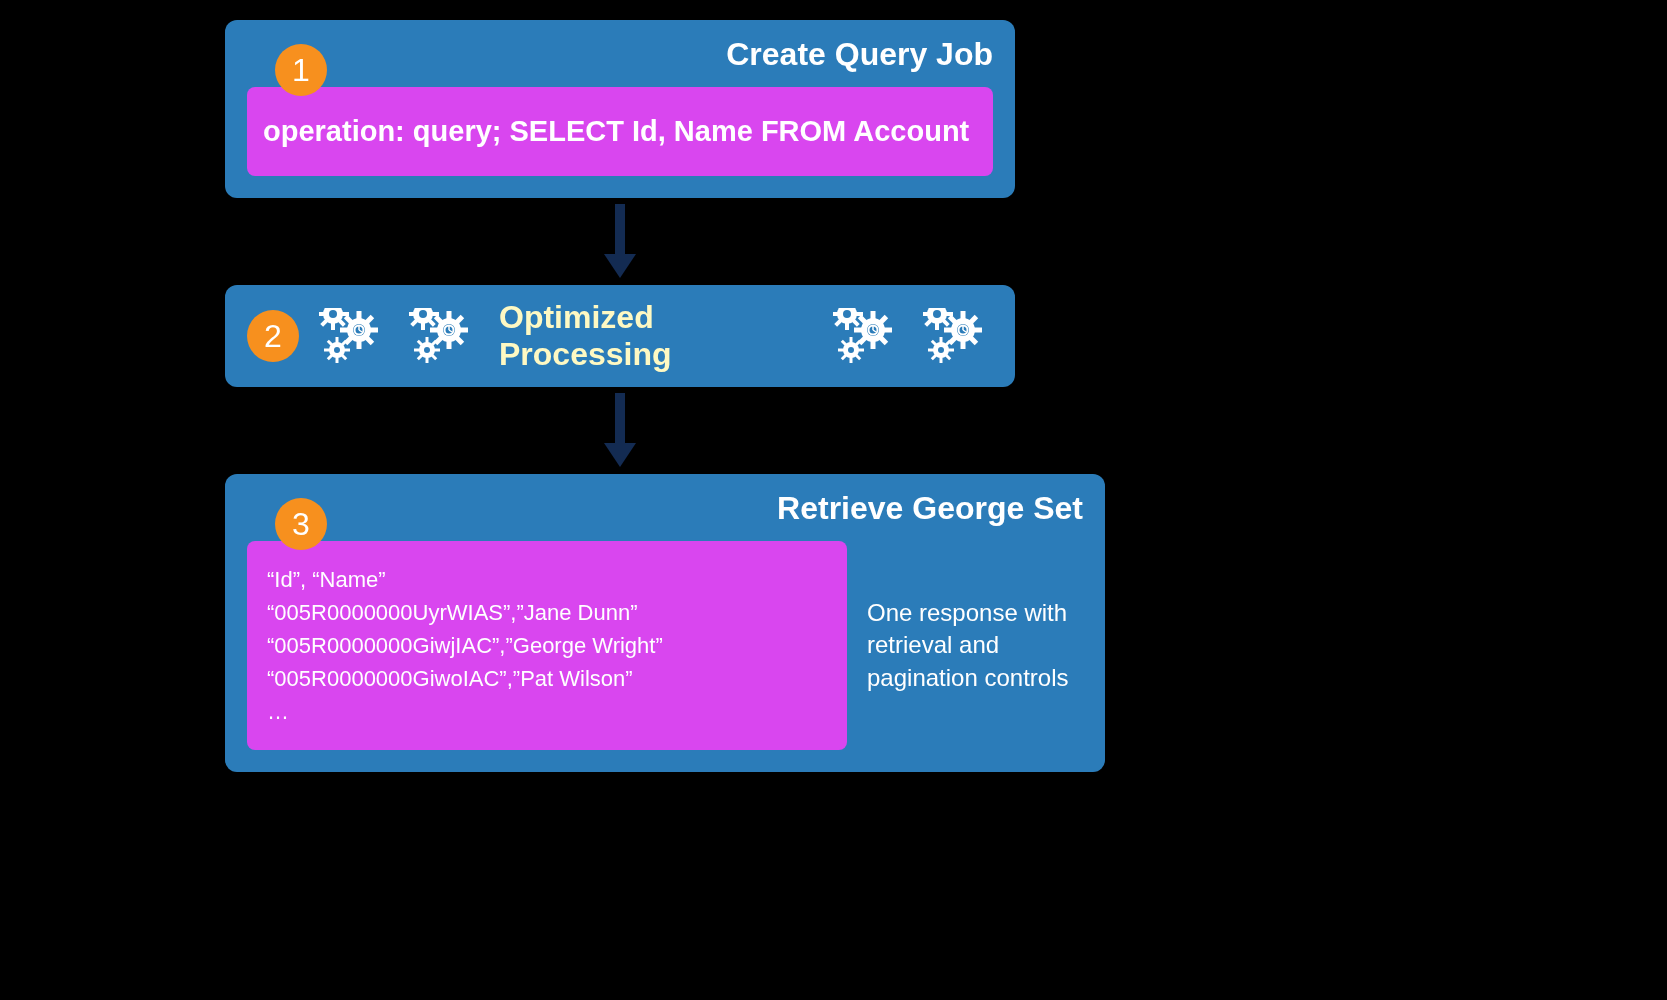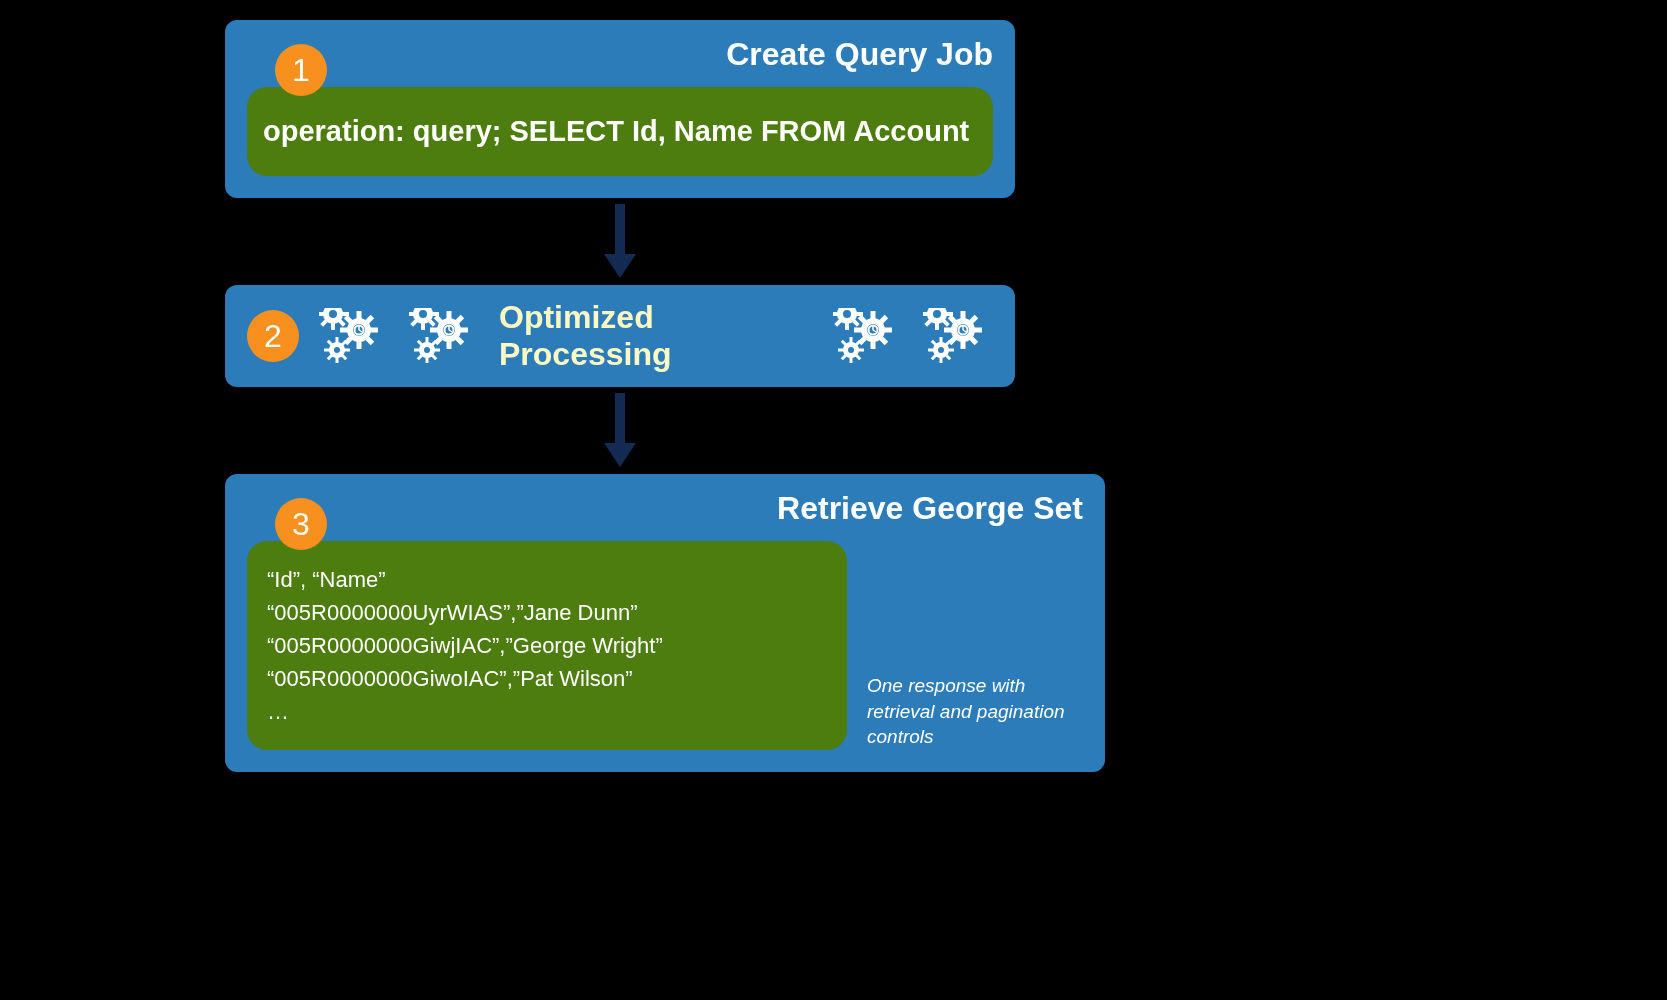--- a/index.html
+++ b/index.html
@@ -37,22 +37,22 @@
     border-radius: 50%;
     background: #f7901e;
     color: #fff;
     font-size: 32px;
     font-weight: 400;
     display: flex;
     align-items: center;
     justify-content: center;
   }
   .codebox {
-    background: #4d7c0f;
-    border-radius: 20px;
+    background: #d946ef;
+    border-radius: 8px;
     color: #fff;
     padding: 22px 20px;
   }
   
   #step1 { width: 790px; margin-left: 30px; }
   #step1 .step-badge { left: 50px; top: 24px; }
   #step1 .codebox { font-size: 29px; font-weight: 600; text-align: left; padding: 28px 16px; }
   
   #step2 {
     width: 790px;
@@ -63,34 +63,33 @@
     justify-content: center;
     gap: 20px;
   }
   #step2 .step-badge { position: static; flex: 0 0 auto; }
   #step2 .proc-title { color: #fef9c3; font-size: 32px; font-weight: 600; }
   .gearcluster { display: inline-flex; align-items: center; }
   .gearcluster svg { display: block; }
   
   #step3 { width: 880px; margin-left: 30px; }
   #step3 .step-badge { left: 50px; top: 24px; }
-  #step3 .body-row { display: flex; gap: 20px; align-items: flex-end; }
+  #step3 .body-row { display: flex; gap: 20px; align-items: center; }
   #step3 .codebox {
     flex: 0 0 600px;
     font-size: 22px;
     line-height: 1.5;
     font-weight: 400;
     white-space: pre;
   }
   #step3 .side-note {
     color: #fff;
-    font-size: 19px;
+    font-size: 24px;
     line-height: 1.35;
     font-weight: 400;
-    font-style: italic;
   }
   
   .arrow-wrap {
     display: flex;
     justify-content: center;
     margin: 6px 0;
     width: 850px;
   }
   .arrow {
     width: 24px;

